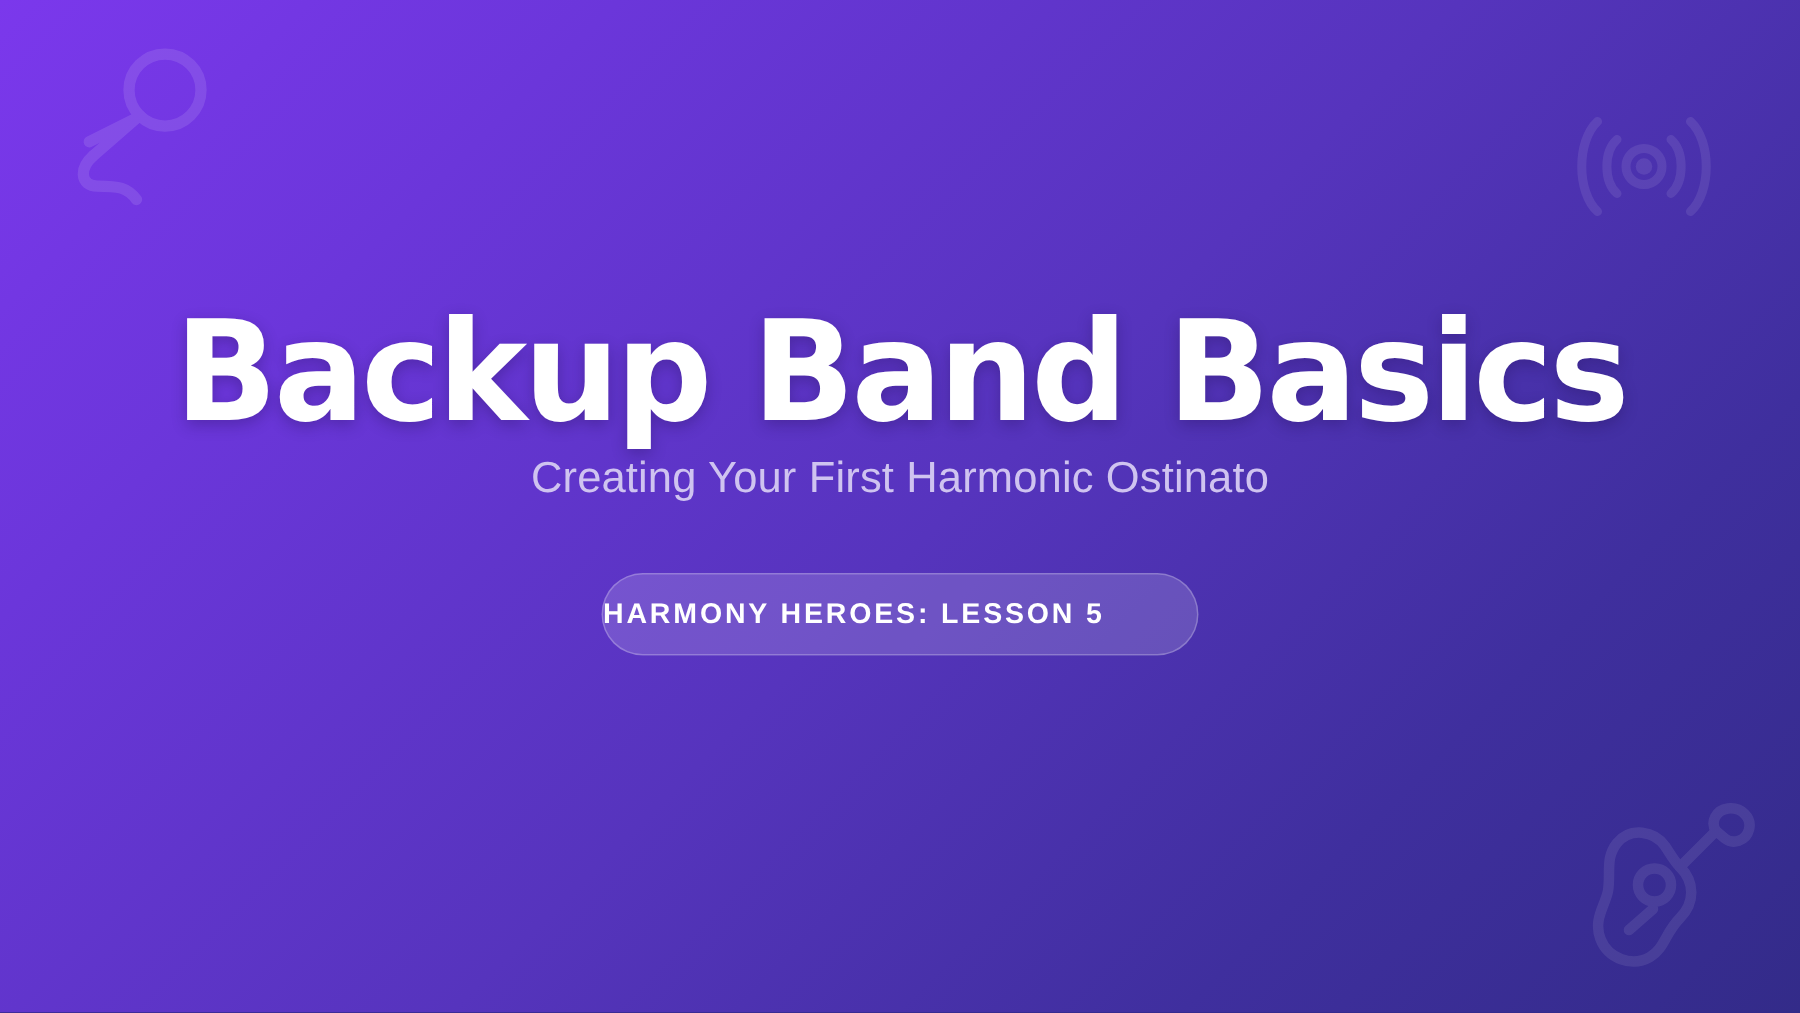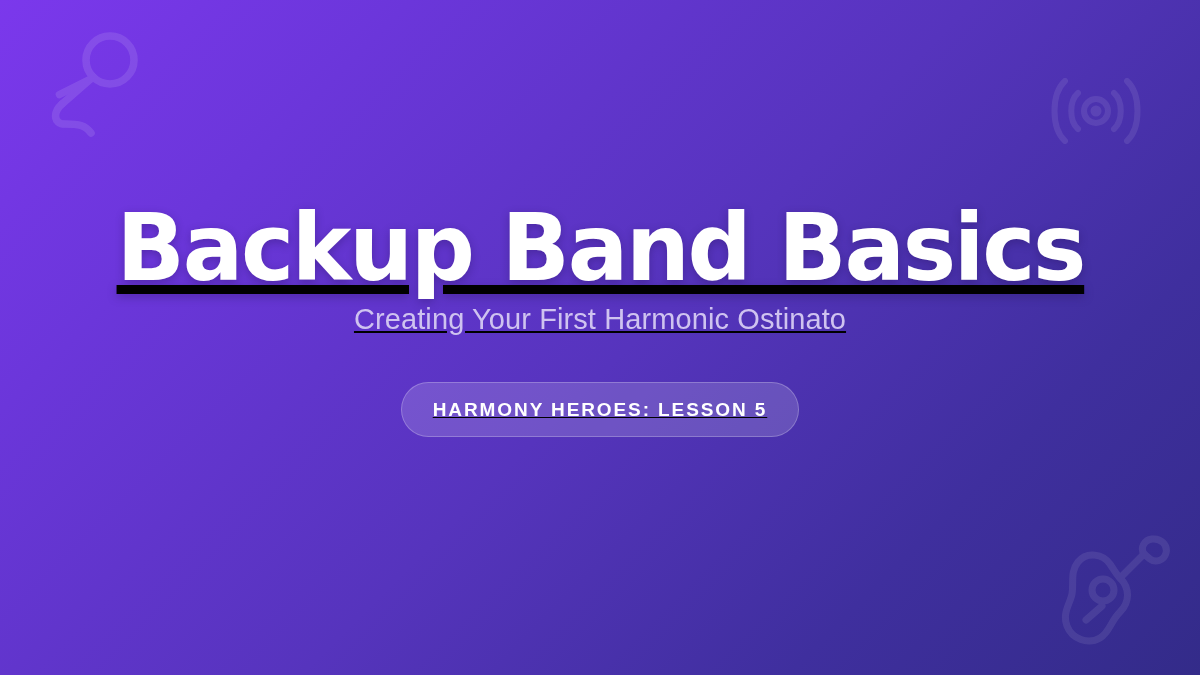--- a/index.html
+++ b/index.html
@@ -61,21 +61,20 @@
     position: absolute;
     left: 0;
     top: 0;
     width: 1200px;
     height: 675px;
     display: flex;
     flex-direction: column;
     align-items: center;
     justify-content: center;
     text-align: center;
-    text-decoration: underline;
   }
 
   .title {
     font-family: "DejaVu Sans", sans-serif;
     font-size: 93px;
     font-weight: 700;
     line-height: 1.0;
     color: #ffffff;
     letter-spacing: -2.4px;
     white-space: nowrap;
@@ -96,21 +95,20 @@
 
   .badge {
     margin-top: 46px;
     width: 398px;
     height: 55px;
     border-radius: 28px;
     background: rgba(255, 255, 255, 0.155);
     border: 1.5px solid rgba(255, 255, 255, 0.235);
     display: flex;
     align-items: center;
-    justify-content: center;
   }
 
   .badge-label {
     font-family: "Liberation Sans", sans-serif;
     font-size: 19px;
     font-weight: 700;
     color: #ffffff;
     letter-spacing: 1.9px;
     text-transform: uppercase;
     white-space: nowrap;

